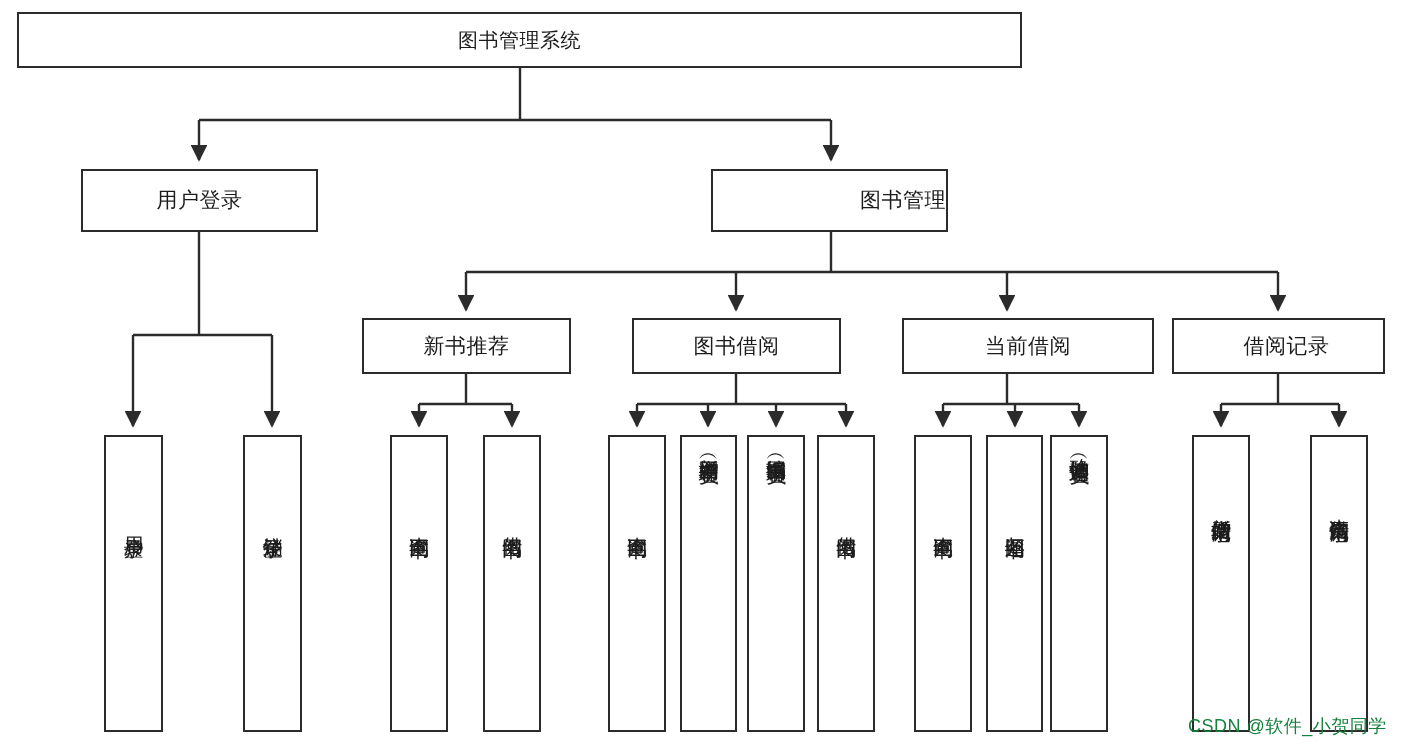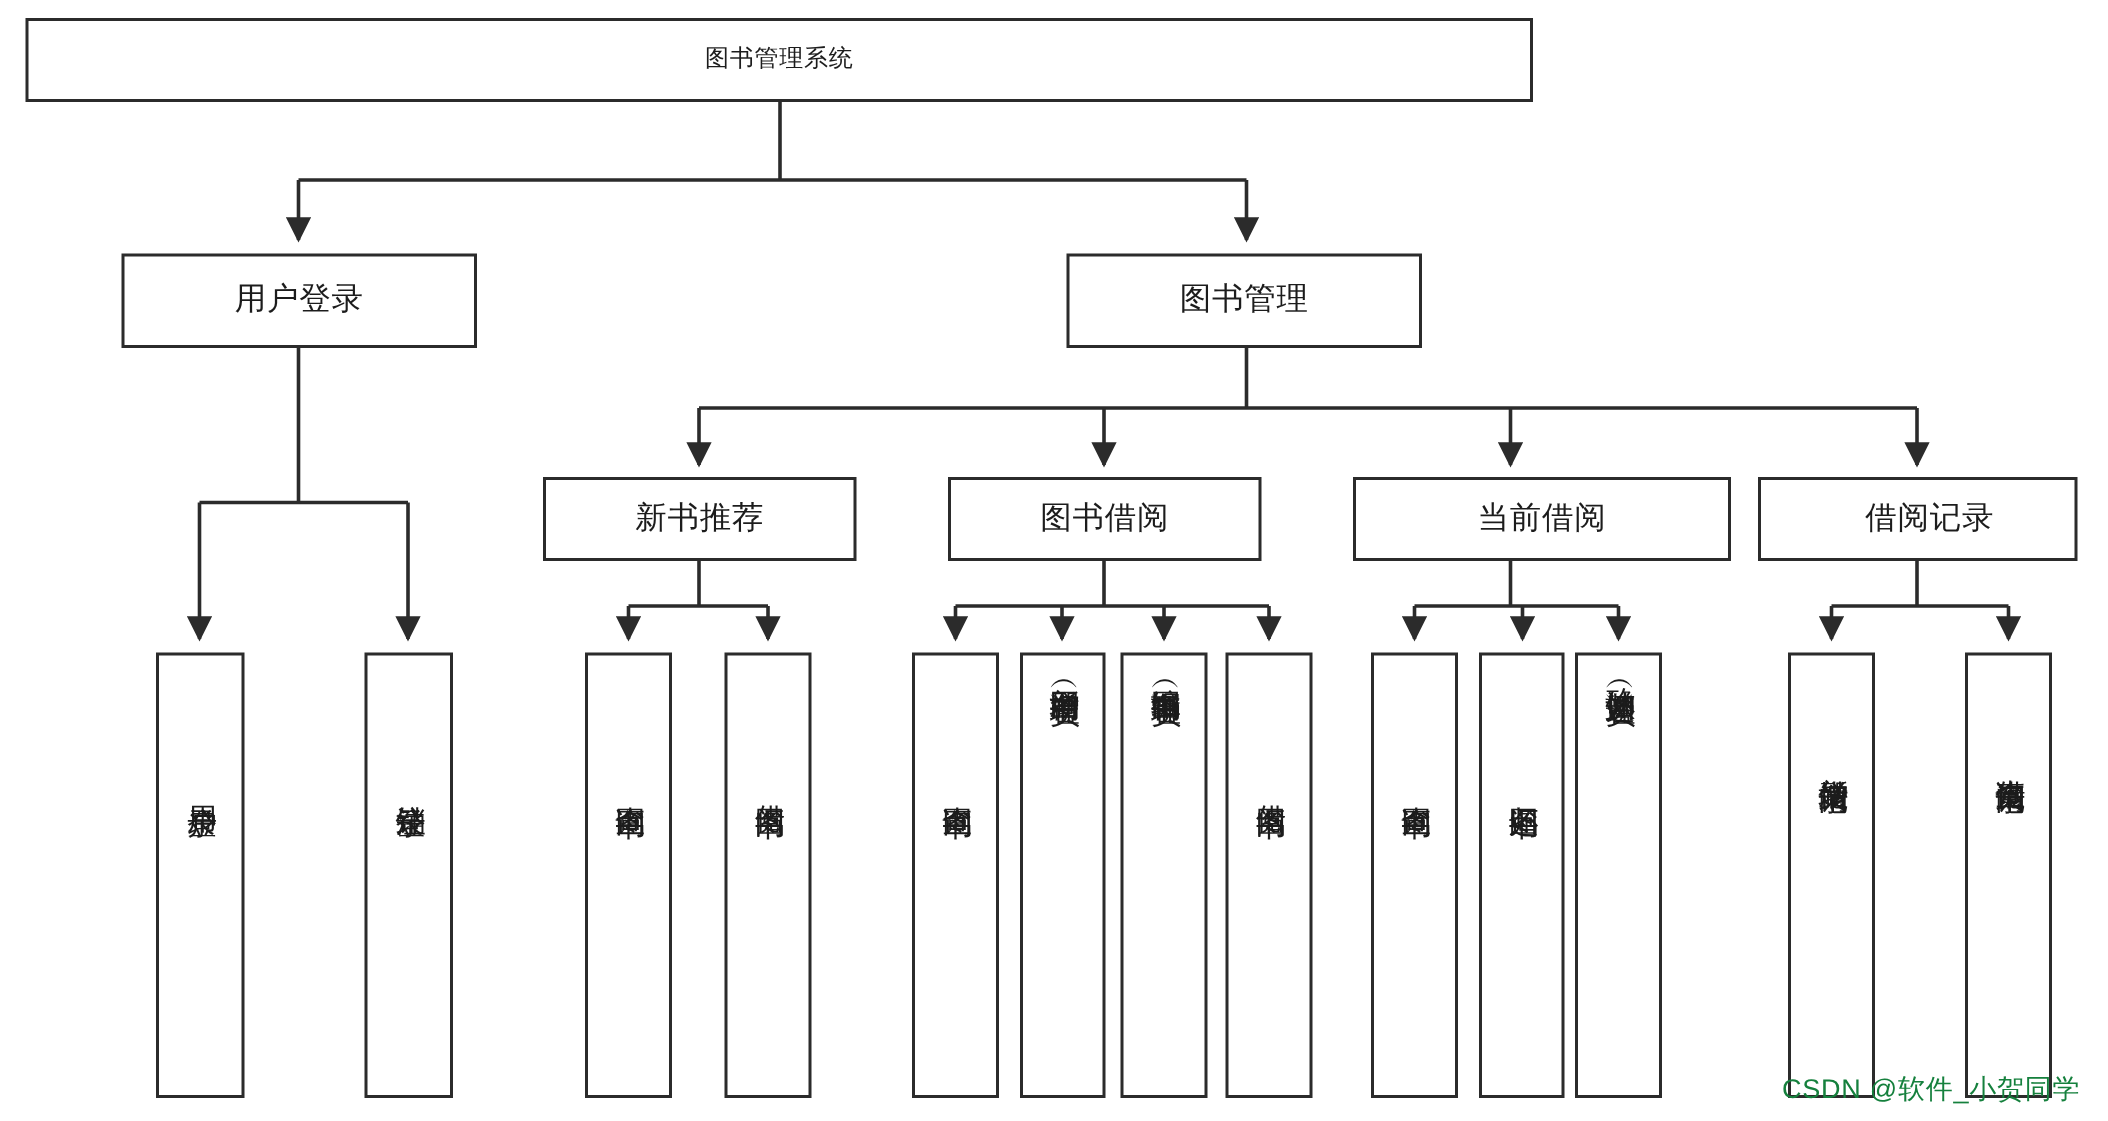--- a/index.html
+++ b/index.html
@@ -37,21 +37,21 @@
     z-index: 3;
   }
   .node-label {
     font-size: 21px;
     line-height: 1.15;
     letter-spacing: 0.5px;
     white-space: nowrap;
     color: #1c1c1c;
   }
   .root .node-label {
-    font-size: 16px;
+    font-size: 20px;
   }
   .leaf {
     align-items: flex-start;
     justify-content: center;
     padding-top: 6px;
   }
   .leaf .node-label {
     writing-mode: vertical-rl;
     text-orientation: upright;
     font-size: 20px;
@@ -132,21 +132,21 @@
     </g>
   </svg>
 
   <div class="node root" style="left:17px; top:12px; width:1005px; height:56px;">
     <span class="node-label">图书管理系统</span>
   </div>
 
   <div class="node" style="left:81px; top:169px; width:237px; height:63px;">
     <span class="node-label">用户登录</span>
   </div>
-  <div class="node" style="left:711px; top:169px; width:237px; height:63px;">
+  <div class="node" style="left:711px; top:169px; width:237px; height:63px;justify-content:flex-end;">
     <span class="node-label">图书管理</span>
   </div>
 
   <div class="node" style="left:632px; top:318px; width:209px; height:56px;">
     <span class="node-label">图书借阅</span>
   </div>
   <div class="node" style="left:362px; top:318px; width:209px; height:56px;">
     <span class="node-label">新书推荐</span>
   </div>
   <div class="node" style="left:902px; top:318px; width:252px; height:56px;">

